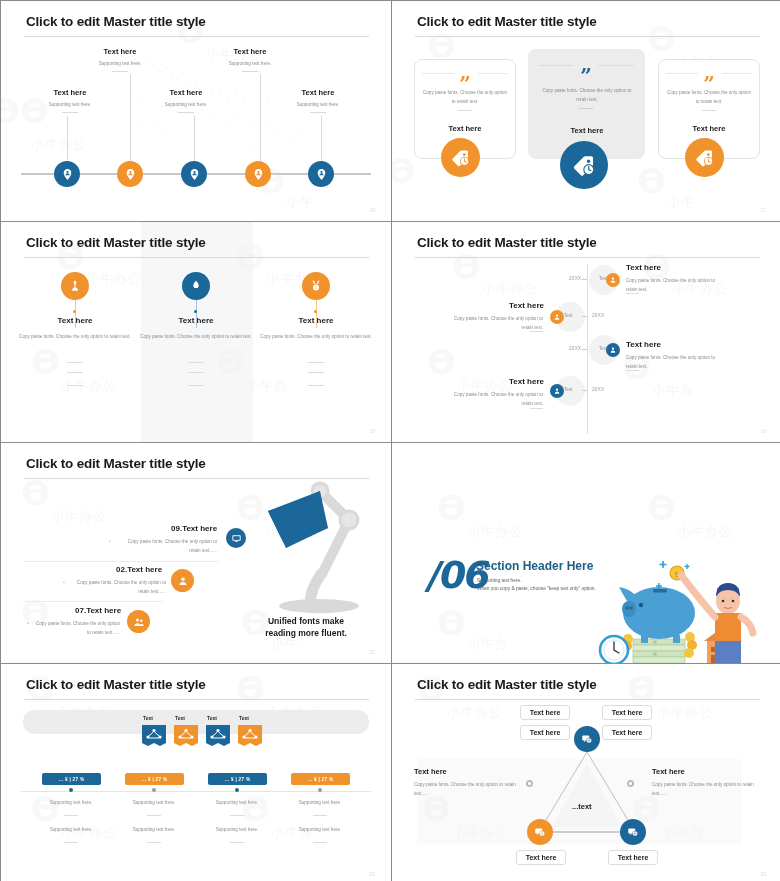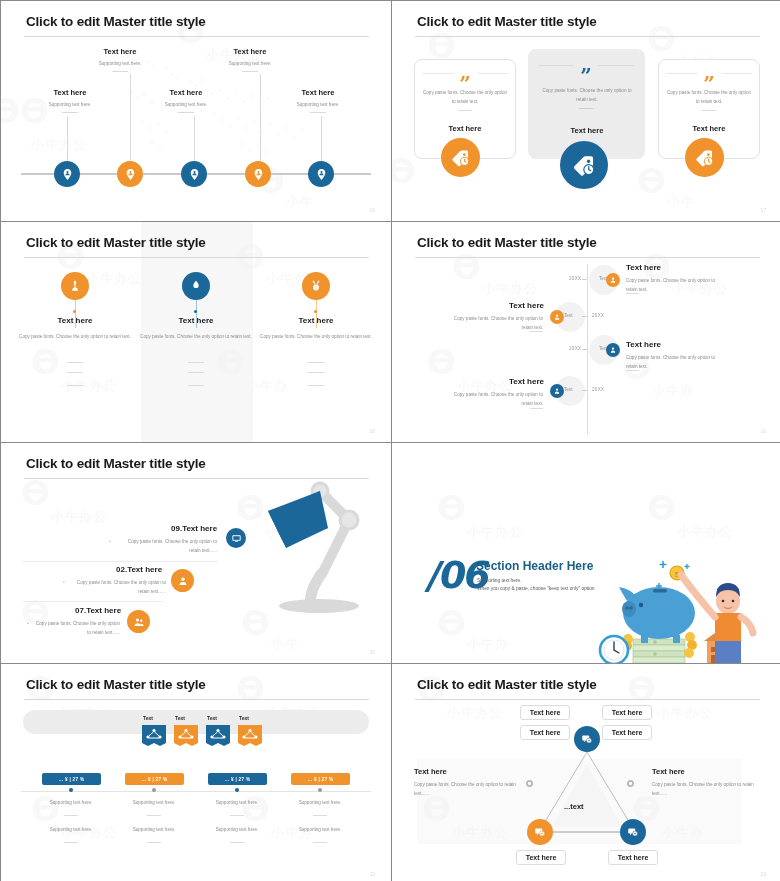--- a/index.html
+++ b/index.html
@@ -563,20 +563,24 @@
       <div class="s5-body" style="left:34px;top:177px;width:85px;text-align:right;">Copy paste fonts. Choose the only option to retain text......</div>
       <div class="s5-ic" style="left:126px;top:167px;width:23px;height:23px;background:#f0932c;">
         <svg width="12" height="12" viewBox="0 0 24 24">
           <circle cx="9" cy="8" r="3.2" fill="#fff"></circle>
             <circle cx="16.5" cy="9.5" r="2.4" fill="#fff"></circle>
           <path d="M3 20c0-3.4 2.7-5.6 6-5.6s6 2.2 6 5.6z" fill="#fff"></path>
           <path d="M14 20c0-2.6 1.6-4.4 3.6-4.4S21 17.4 21 20z" fill="#fff"></path>
         </svg>
       </div>
 
+      <div class="s5-cap" style="left:246px;top:172px;width:118px;">
+        <div>Unified fonts make</div>
+        <div>reading more fluent.</div>
+      </div>
 
       <div class="pagenum">20</div>
     </div>
   </div>
 
   <div class="slide">
     <div class="wm">
       <span style="left:45px;top:45px;">Ө</span>
       <span class="t" style="left:75px;top:80px;">小牛办公</span>
       <span style="left:255px;top:45px;">Ө</span>
@@ -793,21 +797,21 @@
       <div class="s8-h" style="left:260px;top:103px;">Text here</div>
       <div class="s8-p" style="left:260px;top:117px;">Copy paste fonts. Choose the only option to retain text......</div>
 
       <div class="s8-mini" style="left:134px;top:116px;">
           <i></i>
         </div>
       <div class="s8-mini" style="left:235px;top:116px;">
           <i></i>
         </div>
 
-      <div class="s8-mid" style="left:172px;top:138px;">...text</div>
+      <div class="s8-mid" style="left:180px;top:138px;">...text</div>
 
       <div class="s8-node" style="left:135px;top:155px;background:#f0932c;">
         <svg width="12" height="12" viewBox="0 0 24 24">
           <rect x="2.5" y="5" width="14" height="10" rx="2" fill="#fff"></rect>
           <path d="M6 15l0 3 4-3z" fill="#fff"></path>
           <circle cx="16" cy="15" r="5" fill="#fff" stroke="#f0932c" stroke-width="1"></circle>
           <path d="M14 15h4M16 13v4" stroke="#f0932c" stroke-width="1"></path>
         </svg>
       </div>
       <div class="s8-node" style="left:228px;top:155px;background:#1b6799;">

